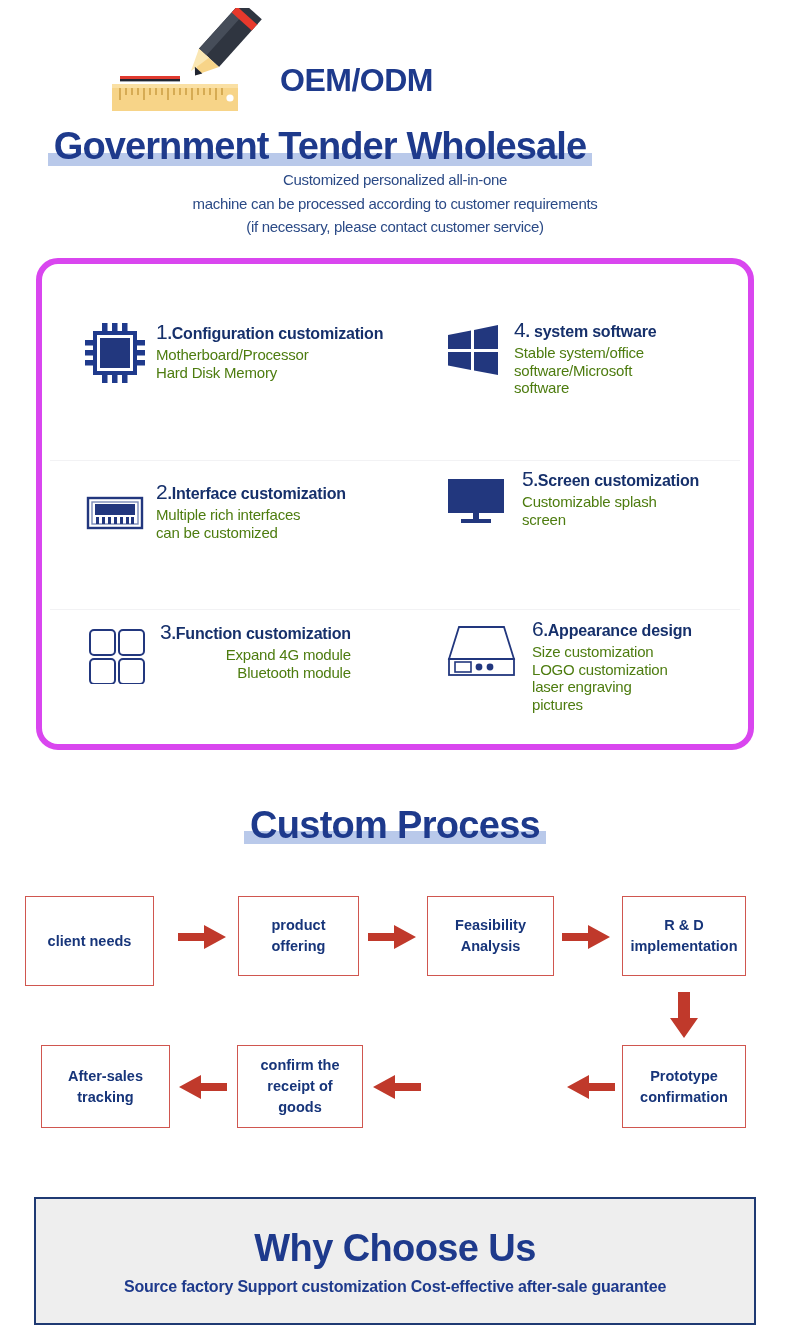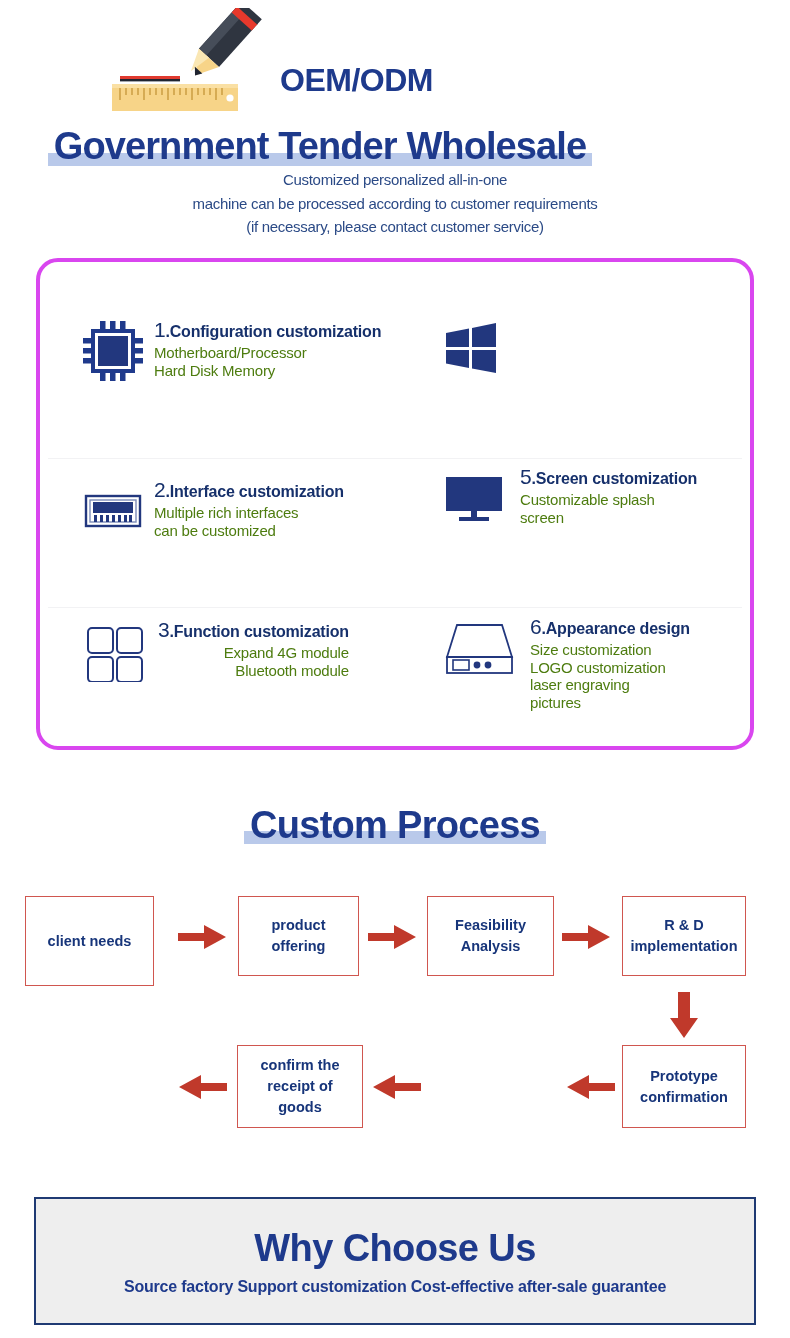--- a/index.html
+++ b/index.html
@@ -30,21 +30,21 @@
   }
   .hero-lines{
     position:absolute;left:0;top:168px;width:790px;text-align:center;
     font-size:15px;line-height:23.5px;color:#2b4a86;font-weight:400;
     letter-spacing:-0.3px;
   }
 
   
   .panel{
     position:absolute;left:36px;top:258px;width:718px;height:492px;
-    border:4px solid #d946ef;border-radius:22px;background:#fff;
+    border:6px solid #d946ef;border-radius:22px;background:#fff;
     box-sizing:border-box;
   }
   .grid{position:relative;width:100%;height:100%;}
   .divider{position:absolute;left:8px;right:8px;height:1px;background:#f2f2f4;}
   .d1{top:196px;} .d2{top:345px;}
 
   .cell{position:absolute;display:flex;align-items:flex-start;}
   .icon-box{flex:0 0 auto;display:flex;align-items:center;justify-content:center;}
   .txt{margin-left:10px;}
   .feat-title{
@@ -194,20 +194,26 @@
 
       <div class="cell" style="left:400px;top:56px;width:300px;">
         <div class="icon-box" style="width:62px;height:62px;">
           <svg width="62" height="62" viewBox="0 0 62 62">
             <polygon points="6,15 29,10.5 29,29 6,29" fill="#22377e"></polygon>
             <polygon points="32,10 56,5 56,29 32,29" fill="#22377e"></polygon>
             <polygon points="6,32 29,32 29,50 6,45.5" fill="#22377e"></polygon>
             <polygon points="32,32 56,32 56,55 32,50.5" fill="#22377e"></polygon>
           </svg>
         </div>
+        <div class="txt">
+          <div class="feat-title"><span class="num">4</span><span>. system software</span></div>
+          <div class="feat-desc">Stable system/office
+software/Microsoft
+software</div>
+        </div>
       </div>
 
       <div class="cell" style="left:42px;top:218px;width:320px;">
         <div class="icon-box" style="width:62px;height:62px;">
           <svg width="62" height="62" viewBox="0 0 62 62">
             <rect x="4" y="16" width="54" height="30" fill="none" stroke="#22377e" stroke-width="2.4"></rect>
             <rect x="8" y="20" width="46" height="22" fill="none" stroke="#7b8bb8" stroke-width="1.4"></rect>
             <rect x="11" y="22" width="40" height="11" fill="#22377e"></rect>
             <g fill="#22377e">
               <rect x="12" y="35" width="3" height="7"></rect>
@@ -317,20 +323,22 @@
       <svg width="30" height="48" viewBox="0 0 30 48">
           <polygon points="9,0 21,0 21,26 29,26 15,46 1,26 9,26" fill="#c0392b"></polygon>
         </svg>
     </div>
 
     <div class="fbox" style="left:622px;top:165px;width:124px;height:83px;white-space:pre-line;">Prototype
 confirmation</div>
     <div class="fbox" style="left:237px;top:165px;width:126px;height:83px;white-space:pre-line;">confirm the
 receipt of
 goods</div>
+    <div class="fbox" style="left:41px;top:165px;width:129px;height:83px;white-space:pre-line;">After-sales
+tracking</div>
 
     <div class="arrow" style="left:565px;top:194px;">
       <svg width="50" height="26" viewBox="0 0 50 26">
           <polygon points="50,9 24,9 24,1 2,13 24,25 24,17 50,17" fill="#c0392b"></polygon>
         </svg>
     </div>
     <div class="arrow" style="left:371px;top:194px;">
       <svg width="50" height="26" viewBox="0 0 50 26">
           <polygon points="50,9 24,9 24,1 2,13 24,25 24,17 50,17" fill="#c0392b"></polygon>
         </svg>

